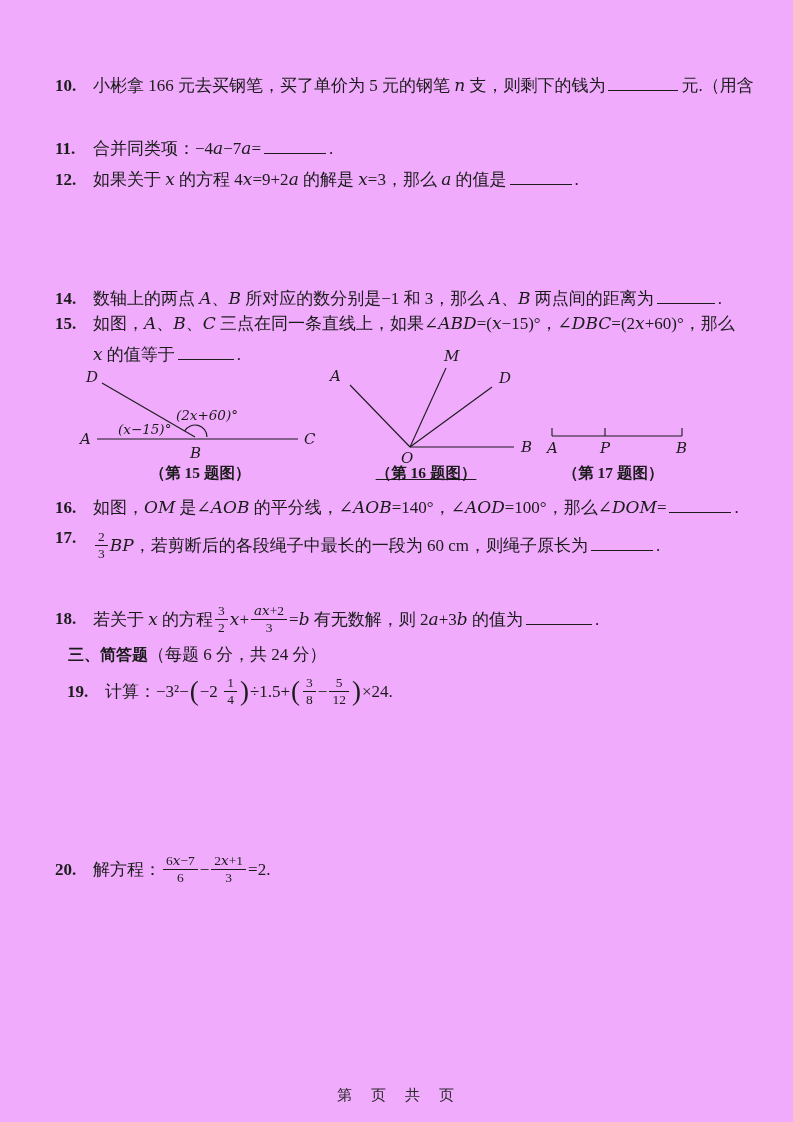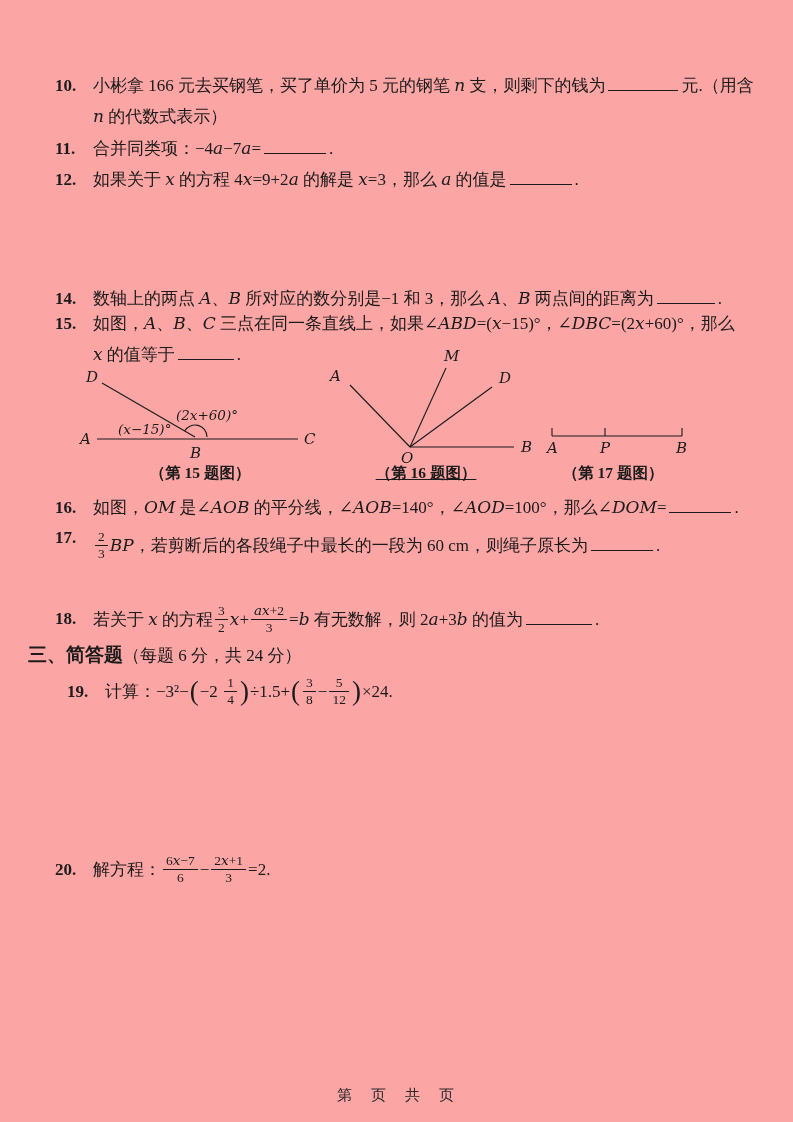--- a/index.html
+++ b/index.html
@@ -1,54 +1,53 @@
 <!DOCTYPE html>
 <html><head>
 <meta charset="utf-8">
 <style>
   html,body{margin:0;padding:0;background:#e8e8e8;}
   #page{
-    position:relative;width:793px;height:1122px;background:#fca5a5;
+    position:relative;width:793px;height:1122px;background:#f0abfc;
     font-family:"Liberation Serif","DejaVu Serif",serif;
     color:#1b1b1b;font-size:17px;overflow:hidden;
   }
   .q{position:absolute;left:55px;width:700px;}
   .qnum{position:absolute;left:0;top:0;width:34px;font-weight:700;line-height:31px;}
   .q.tall1 .qnum{line-height:46px;}
   .q.tall1x .qnum{line-height:50px;}
   .qbody{margin-left:38px;}
   .qline{line-height:31px;white-space:nowrap;}
   .qline.tall{line-height:46px;}
   .qline.tallx{line-height:50px;}
   .qline i{font-family:"DejaVu Serif","Liberation Serif",serif;}
   .blank{display:inline-block;border-bottom:1.2px solid #1b1b1b;height:16px;vertical-align:baseline;margin:0 3px;}
   .frac{display:inline-block;text-align:center;vertical-align:middle;font-size:13.5px;line-height:1.15;margin:0 2px;position:relative;top:-2px;}
   .fnum{display:block;padding:0 3px;}
   .fden{display:block;border-top:1.1px solid #1b1b1b;padding:0 3px;}
   .bigp{font-size:27px;font-weight:300;vertical-align:middle;position:relative;top:-2px;padding:0 1px;}
   .sec{position:absolute;left:28px;line-height:28px;white-space:nowrap;}
-  .sec .t{font-weight:700;font-size:19px;}
+  .sec .t{font-weight:700;font-size:16px;margin-left:40px;}
   .sec .n{font-size:17px;}
   .figcap{position:absolute;width:180px;text-align:center;font-weight:700;font-size:15.5px;line-height:22px;white-space:nowrap;}
   .fig{position:absolute;}
   .fig line,.fig path{stroke:#1b1b1b;stroke-width:1.1;fill:none;}
   .ptlbl{font-family:"DejaVu Serif","Liberation Serif",serif;font-style:italic;font-size:15px;fill:#1b1b1b;}
   .anglbl{font-family:"DejaVu Serif","Liberation Serif",serif;font-style:italic;font-size:13.5px;fill:#1b1b1b;}
   .footer{position:absolute;left:0;top:1086px;width:793px;text-align:center;font-size:15px;color:#2a2a2a;letter-spacing:2px;}
 </style>
 </head>
 <body>
 
 <div id="page">
 
   <div class="q" style="top:70px;">
     <span class="qnum">10.</span>
     <div class="qbody">
       <div class="qline">小彬拿 166 元去买钢笔，买了单价为 5 元的钢笔 <i>n</i> 支，则剩下的钱为<span class="blank" style="width:70px"></span>元.（用含</div>
-      <div class="qline"><i>n</i> 的代数式表示）</div>
     </div>
   </div>
 
   <div class="q" style="top:133px;">
     <span class="qnum">11.</span>
     <div class="qbody">
       <div class="qline">合并同类项：−4<i>a</i>−7<i>a</i>=<span class="blank" style="width:62px"></span>.</div>
     </div>
   </div>
 

